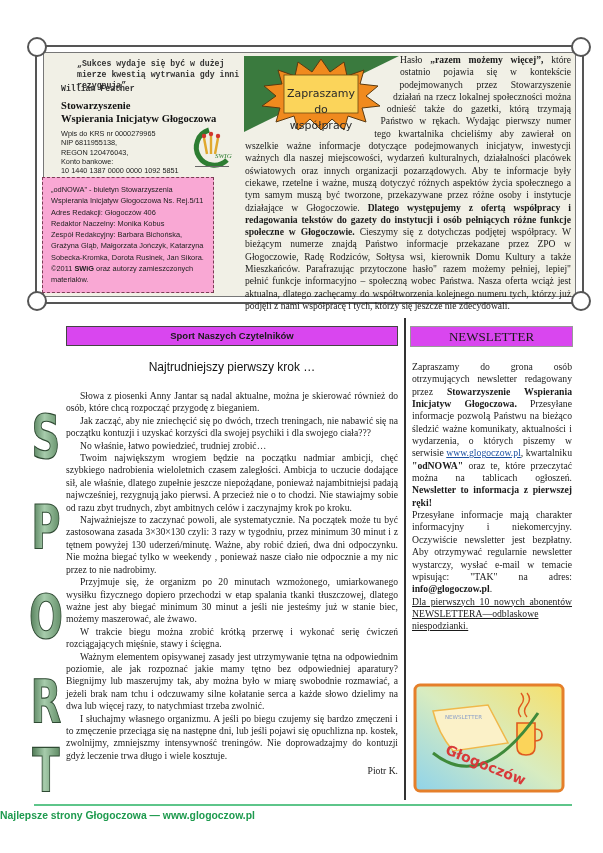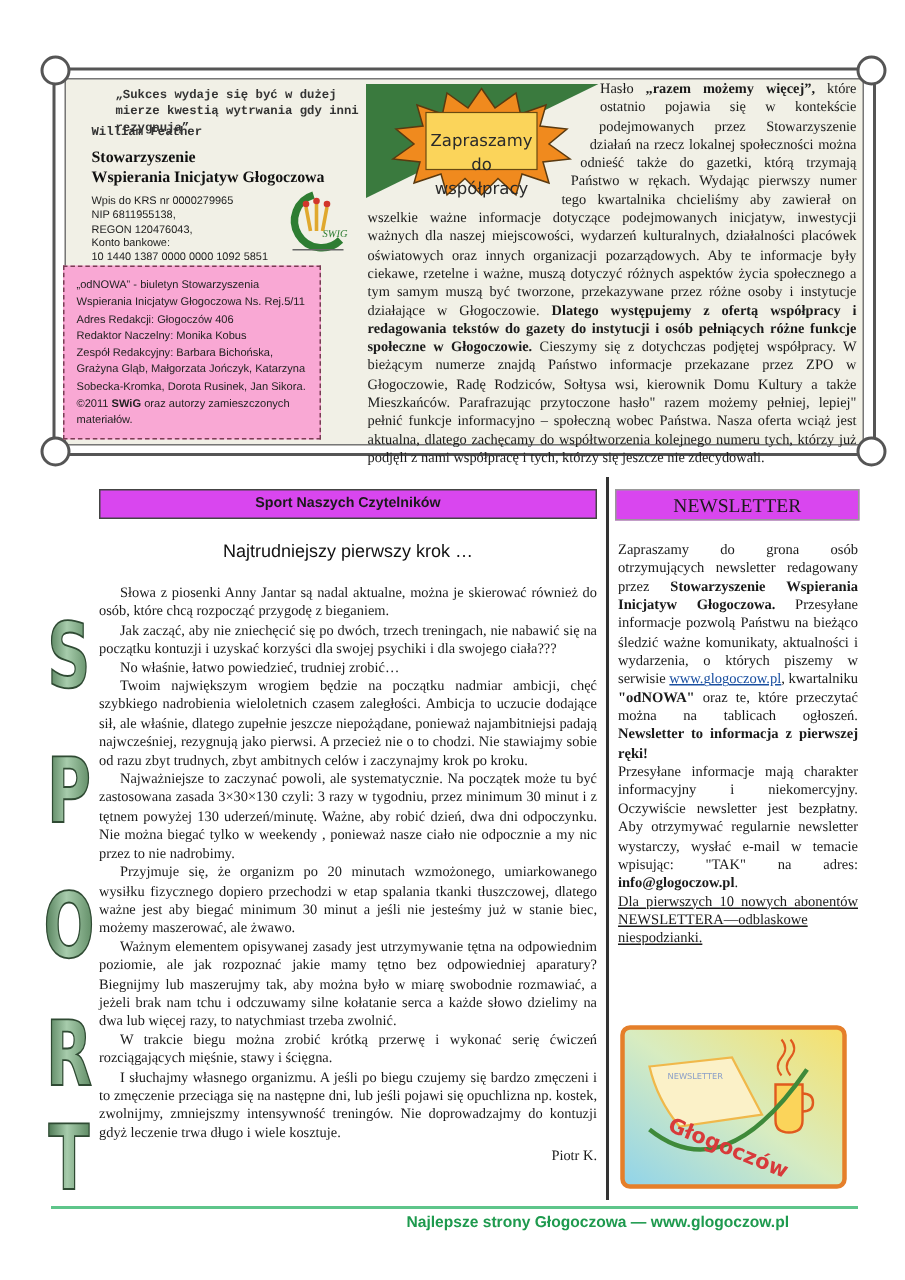--- a/index.html
+++ b/index.html
@@ -16,21 +16,21 @@
   .edbox p{margin:0;font-family:"Liberation Sans",sans-serif;font-size:7.4px;line-height:11.3px;color:#222;}
   .body-text{font-family:"Liberation Serif",serif;font-size:9.6px;line-height:12.3px;text-align:justify;color:#1a1a1a;}
   .promo{left:244px;top:56px;width:155px;height:76px;}
   
   .section-head{background:#d946ef;border:1.5px solid #444;font-family:"Liberation Sans",sans-serif;font-weight:bold;font-size:9.5px;text-align:center;box-sizing:border-box;}
   .article-title{font-family:"Liberation Sans",sans-serif;font-size:12px;color:#111;text-align:center;}
   .art p{margin:0;text-indent:14px;font-family:"Liberation Serif",serif;font-size:9.6px;line-height:12.4px;text-align:justify;}
   .news p{margin:0;font-family:"Liberation Serif",serif;font-size:9.7px;line-height:12.35px;text-align:justify;}
   .vsep{left:404px;top:318px;width:1.5px;height:482px;background:#333;}
   .footer-line{left:34px;top:804px;width:538px;height:2px;background:#5ec58a;}
-  .footer{left:0;top:810px;width:526px;text-align:right;font-family:"Liberation Sans",sans-serif;font-weight:bold;font-size:10.4px;color:#1e9a4e;}
+  .footer{left:0;top:810px;width:526px;text-align:left;font-family:"Liberation Sans",sans-serif;font-weight:bold;font-size:10.4px;color:#1e9a4e;}
   .link{color:#1a4fa0;text-decoration:underline;}
   .ul{text-decoration:underline;}
   b{font-weight:bold;}
 </style>
 </head>
 <body>
 
 <div class="abs frame">
   <div class="frame-inner"></div>
 </div>
@@ -118,22 +118,22 @@
 
 <div class="abs article-title" style="left:66px;top:360px;width:332px;">Najtrudniejszy pierwszy krok …</div>
 
 <div class="abs art" style="left:66px;top:390px;width:332px;">
   <p>Słowa z piosenki Anny Jantar są nadal aktualne, można je skierować również do osób, które chcą rozpocząć przygodę z bieganiem.</p>
   <p>Jak zacząć, aby nie zniechęcić się po dwóch, trzech treningach, nie nabawić się na początku kontuzji i uzyskać korzyści dla swojej psychiki i dla swojego ciała???</p>
   <p>No właśnie, łatwo powiedzieć, trudniej zrobić…</p>
   <p>Twoim największym wrogiem będzie na początku nadmiar ambicji, chęć szybkiego nadrobienia wieloletnich czasem zaległości. Ambicja to uczucie dodające sił, ale właśnie, dlatego zupełnie jeszcze niepożądane, ponieważ najambitniejsi padają najwcześniej, rezygnują jako pierwsi. A przecież nie o to chodzi. Nie stawiajmy sobie od razu zbyt trudnych, zbyt ambitnych celów i zaczynajmy krok po kroku.</p>
   <p>Najważniejsze to zaczynać powoli, ale systematycznie. Na początek może tu być zastosowana  zasada 3×30×130 czyli: 3 razy w tygodniu, przez minimum 30 minut i z tętnem powyżej 130 uderzeń/minutę. Ważne, aby robić dzień, dwa dni odpoczynku. Nie można biegać tylko w weekendy , ponieważ nasze ciało nie odpocznie a my nic przez to nie nadrobimy.</p>
   <p>Przyjmuje się, że organizm po 20 minutach wzmożonego, umiarkowanego wysiłku fizycznego dopiero przechodzi w etap spalania tkanki tłuszczowej, dlatego ważne jest aby biegać minimum 30 minut a jeśli nie jesteśmy już w stanie biec, możemy maszerować, ale żwawo.</p>
+  <p>W trakcie biegu można zrobić krótką przerwę i wykonać serię ćwiczeń rozciągających mięśnie, stawy i ścięgna.</p>
   <p>Ważnym elementem opisywanej zasady jest utrzymywanie tętna na odpowiednim poziomie, ale jak rozpoznać jakie mamy tętno bez odpowiedniej aparatury? Biegnijmy lub maszerujmy  tak, aby można było w miarę swobodnie rozmawiać, a jeżeli brak nam tchu i odczuwamy silne kołatanie serca a każde słowo dzielimy na dwa lub więcej razy, to natychmiast trzeba zwolnić.</p>
-  <p>W trakcie biegu można zrobić krótką przerwę i wykonać serię ćwiczeń rozciągających mięśnie, stawy i ścięgna.</p>
   <p>I słuchajmy własnego organizmu. A jeśli po biegu czujemy się bardzo zmęczeni i to zmęczenie przeciąga się na następne dni, lub jeśli pojawi się opuchlizna np. kostek, zwolnijmy, zmniejszmy intensywność treningów. Nie doprowadzajmy do kontuzji gdyż leczenie trwa długo i wiele kosztuje.</p>
   <div style="text-align:right;font-size:9.6px;margin-top:3px;">Piotr K.</div>
 </div>
 
 <div class="abs vsep"></div>
 
 <div class="abs section-head" style="left:410px;top:326px;width:163px;height:21px;line-height:19px;font-family:'Liberation Serif',serif;font-weight:normal;font-size:13px;border-color:#999;">NEWSLETTER</div>
 
 <div class="abs news" style="left:412px;top:361px;width:160px;">
   <p><span>Zapraszamy do grona osób otrzymujących newsletter redagowany przez </span><b>Stowarzyszenie Wspierania Inicjatyw Głogoczowa.</b><span> Przesyłane informacje pozwolą Państwu na bieżąco śledzić ważne komunikaty, aktualności i wydarzenia, o których piszemy w serwisie </span><span class="link">www.glogoczow.pl</span><span>, kwartalniku </span><b>"odNOWA"</b><span> oraz te, które przeczytać można na tablicach ogłoszeń. </span><b>Newsletter to informacja z pierwszej ręki!</b></p>

